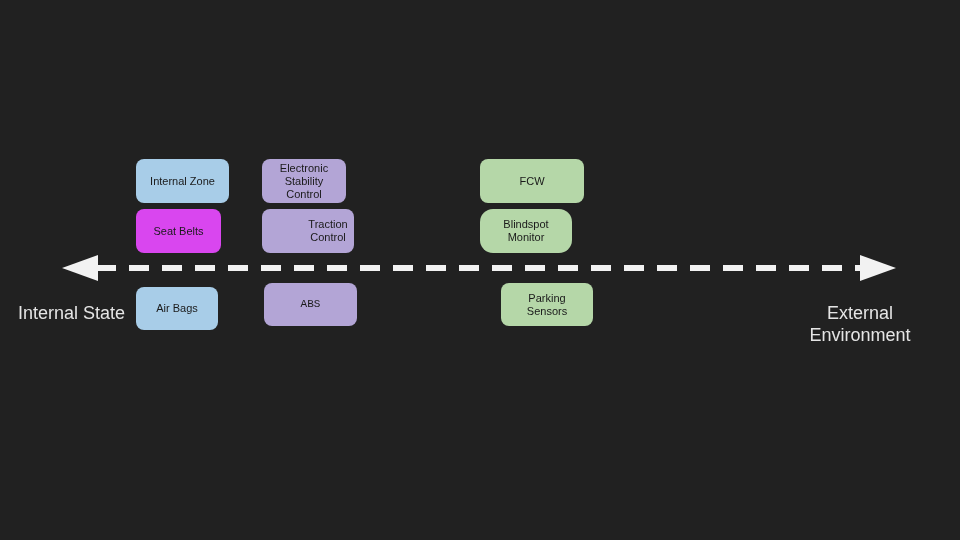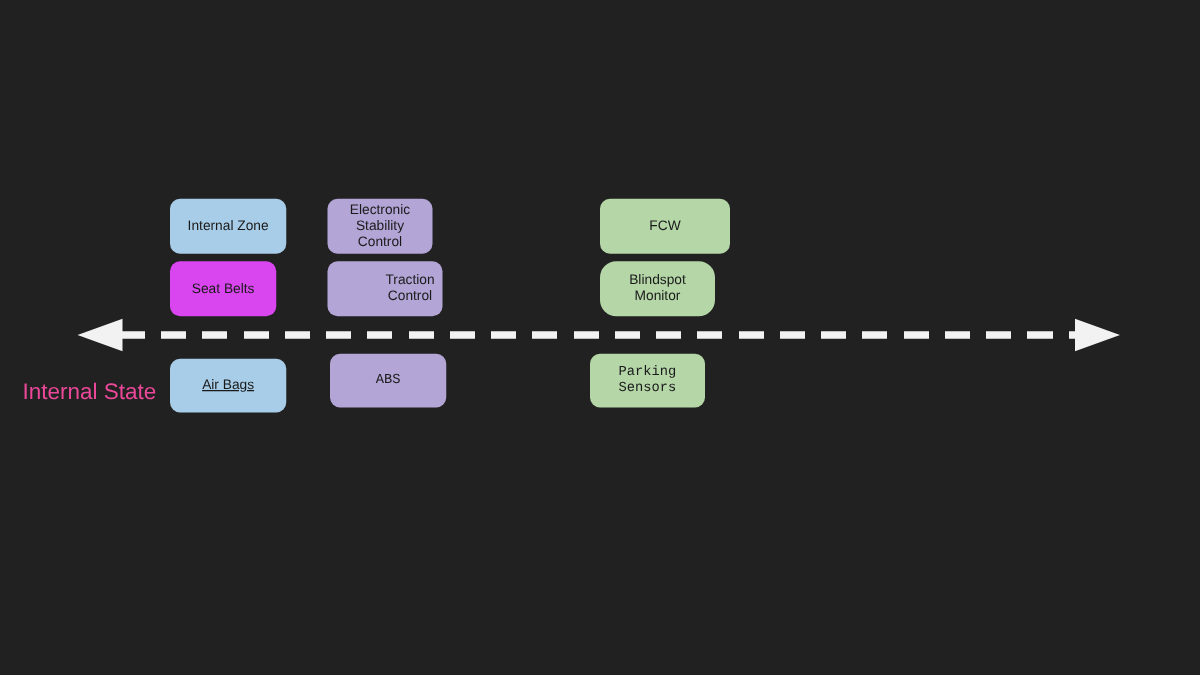--- a/index.html
+++ b/index.html
@@ -47,21 +47,21 @@
     border-right: 36px solid #f2f2f2;
   }
   .arrowhead.right {
     left: 860px;
     border-left: 36px solid #f2f2f2;
   }
 
   
   .end-label {
     position: absolute;
-    color: #ec4899;
+    color: #e5e5e5;
     font-size: 18px;
     line-height: 22px;
     white-space: pre-line;
     text-align: center;
   }
   .end-label.internal {
     left: 18px;
     top: 302px;
     text-align: left;
   }
@@ -91,31 +91,33 @@
 <body>
 
 <div id="canvas">
 
   <div class="axis-line"></div>
   <div class="arrowhead left"></div>
   <div class="arrowhead right"></div>
 
   <div class="end-label internal">Internal State</div>
 
+  <div class="end-label external">External
+Environment</div>
 
   <div id="nodes-layer">
       <div class="node" style="left: 136px; top: 159px; width: 93px; height: 44px; background: rgb(168, 205, 232);">Internal Zone</div>
       <div class="node" style="left: 136px; top: 209px; width: 85px; height: 44px; background: #d946ef;">Seat Belts</div>
-      <div class="node" style="left: 136px; top: 287px; width: 93px; height: 43px; background: rgb(168, 205, 232); text-decoration: underline;">Air Bags</div>
+      <div class="node" style="left: 136px; top: 287px; width: 82px; height: 43px; background: rgb(168, 205, 232);">Air Bags</div>
       <div class="node" style="left: 262px; top: 159px; width: 84px; height: 44px; background: rgb(179, 165, 214);">Electronic
 Stability
 Control</div>
       <div class="node" style="left: 262px; top: 209px; width: 92px; height: 44px; background: rgb(179, 165, 214); padding-left: 44px;">Traction
 Control</div>
       <div class="node" style="left: 264px; top: 283px; width: 93px; height: 43px; background: rgb(179, 165, 214); font-family: Liberation Mono, monospace;">ABS</div>
       <div class="node" style="left: 480px; top: 159px; width: 104px; height: 44px; background: rgb(181, 215, 168);">FCW</div>
       <div class="node" style="left: 480px; top: 209px; width: 92px; height: 44px; background: rgb(181, 215, 168); border-radius: 13px;">Blindspot
 Monitor</div>
-      <div class="node" style="left: 472px; top: 283px; width: 92px; height: 43px; background: rgb(181, 215, 168); font-family: Liberation Mono, monospace;">Parking
+      <div class="node" style="left: 501px; top: 283px; width: 92px; height: 43px; background: rgb(181, 215, 168);">Parking
 Sensors</div>
     </div>
 
 </div>
 
 </body></html>

